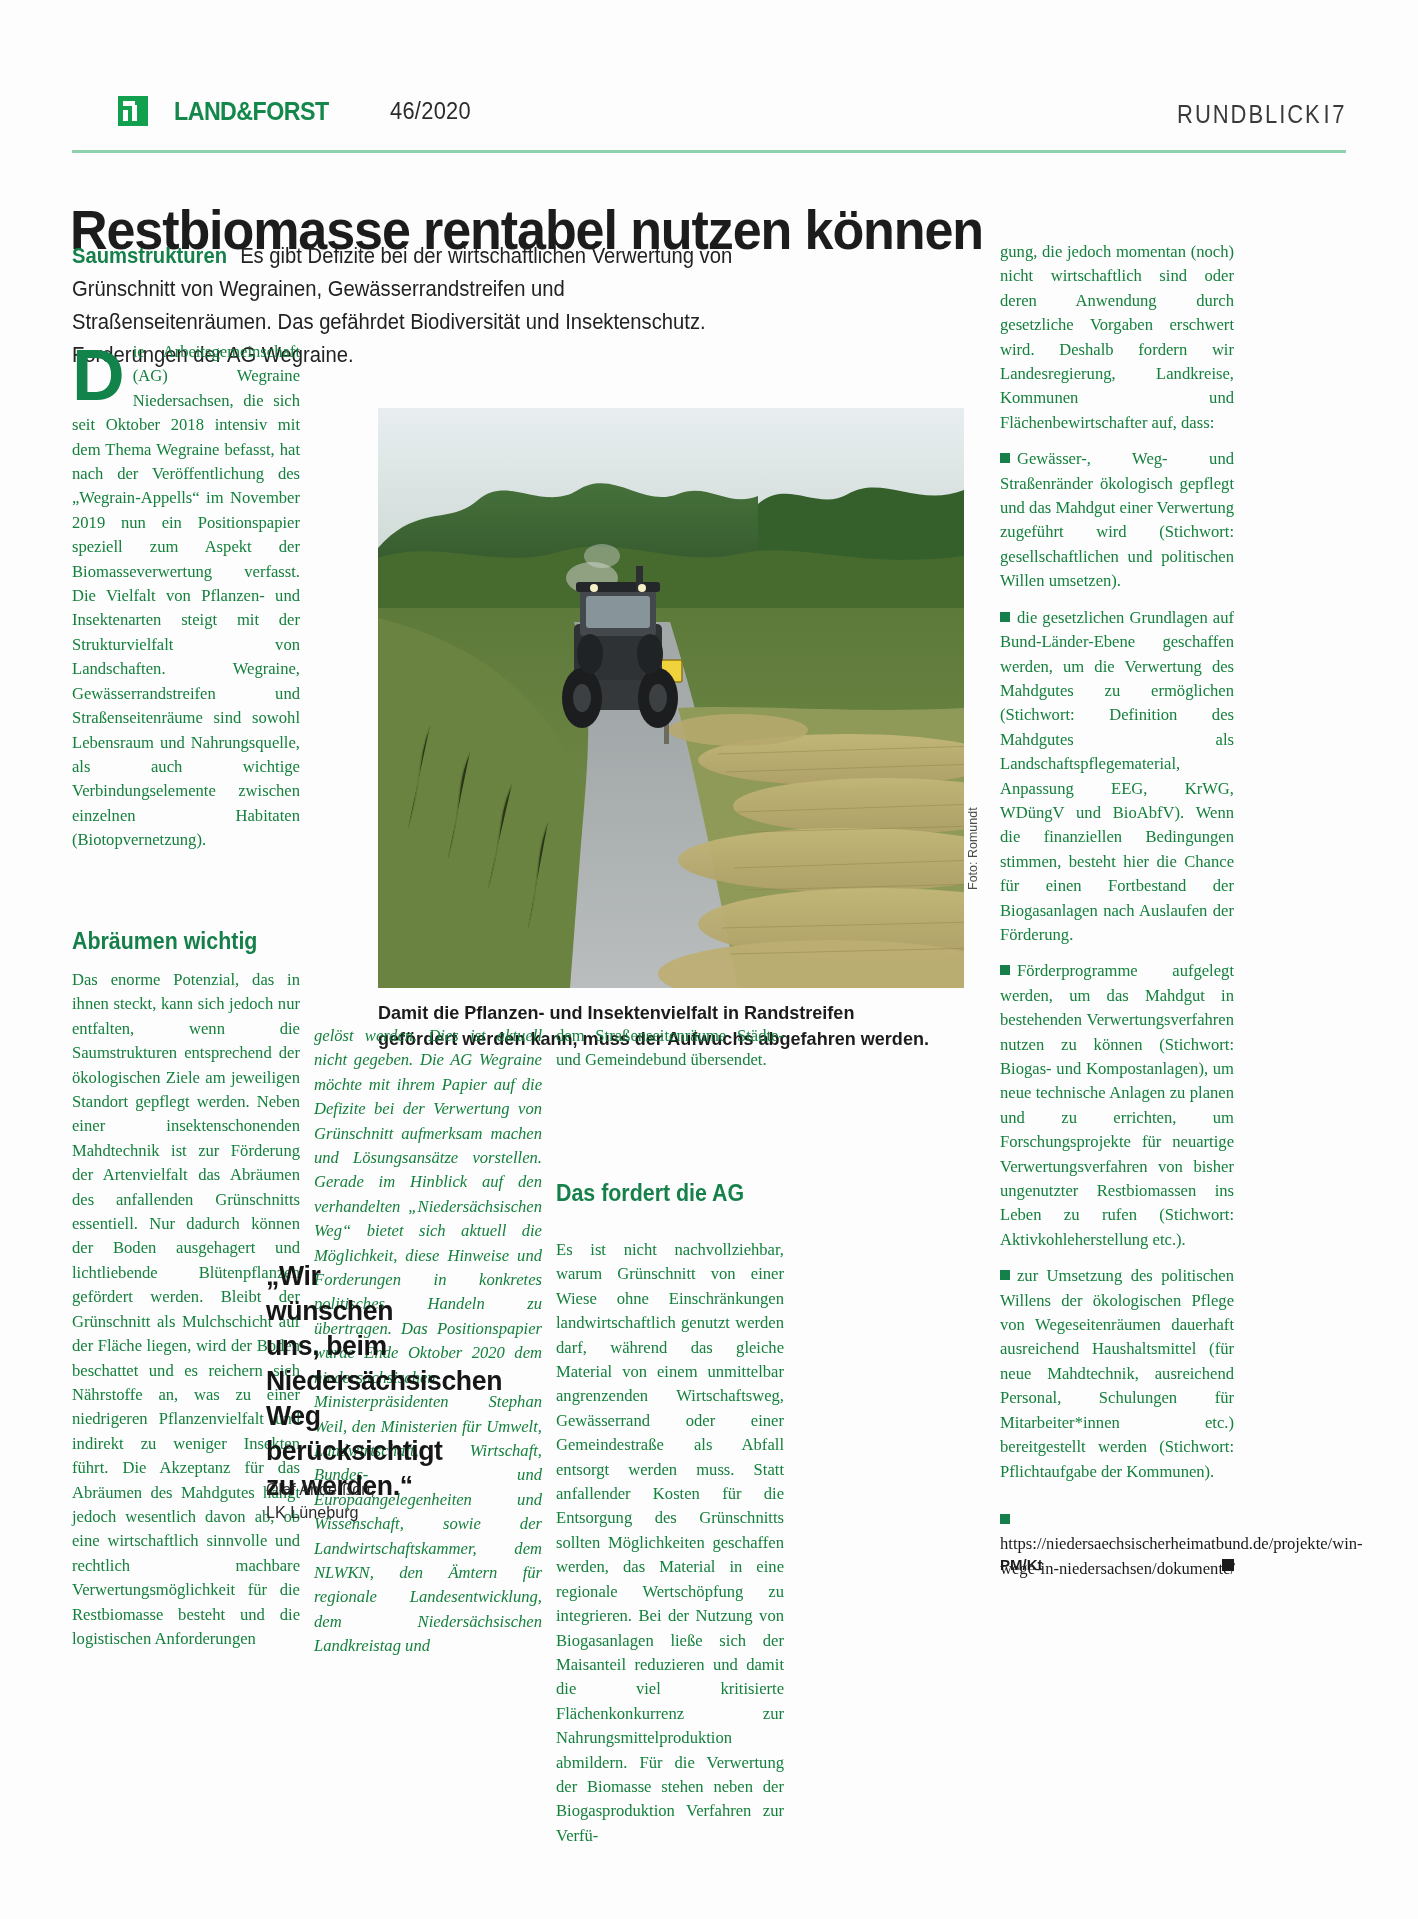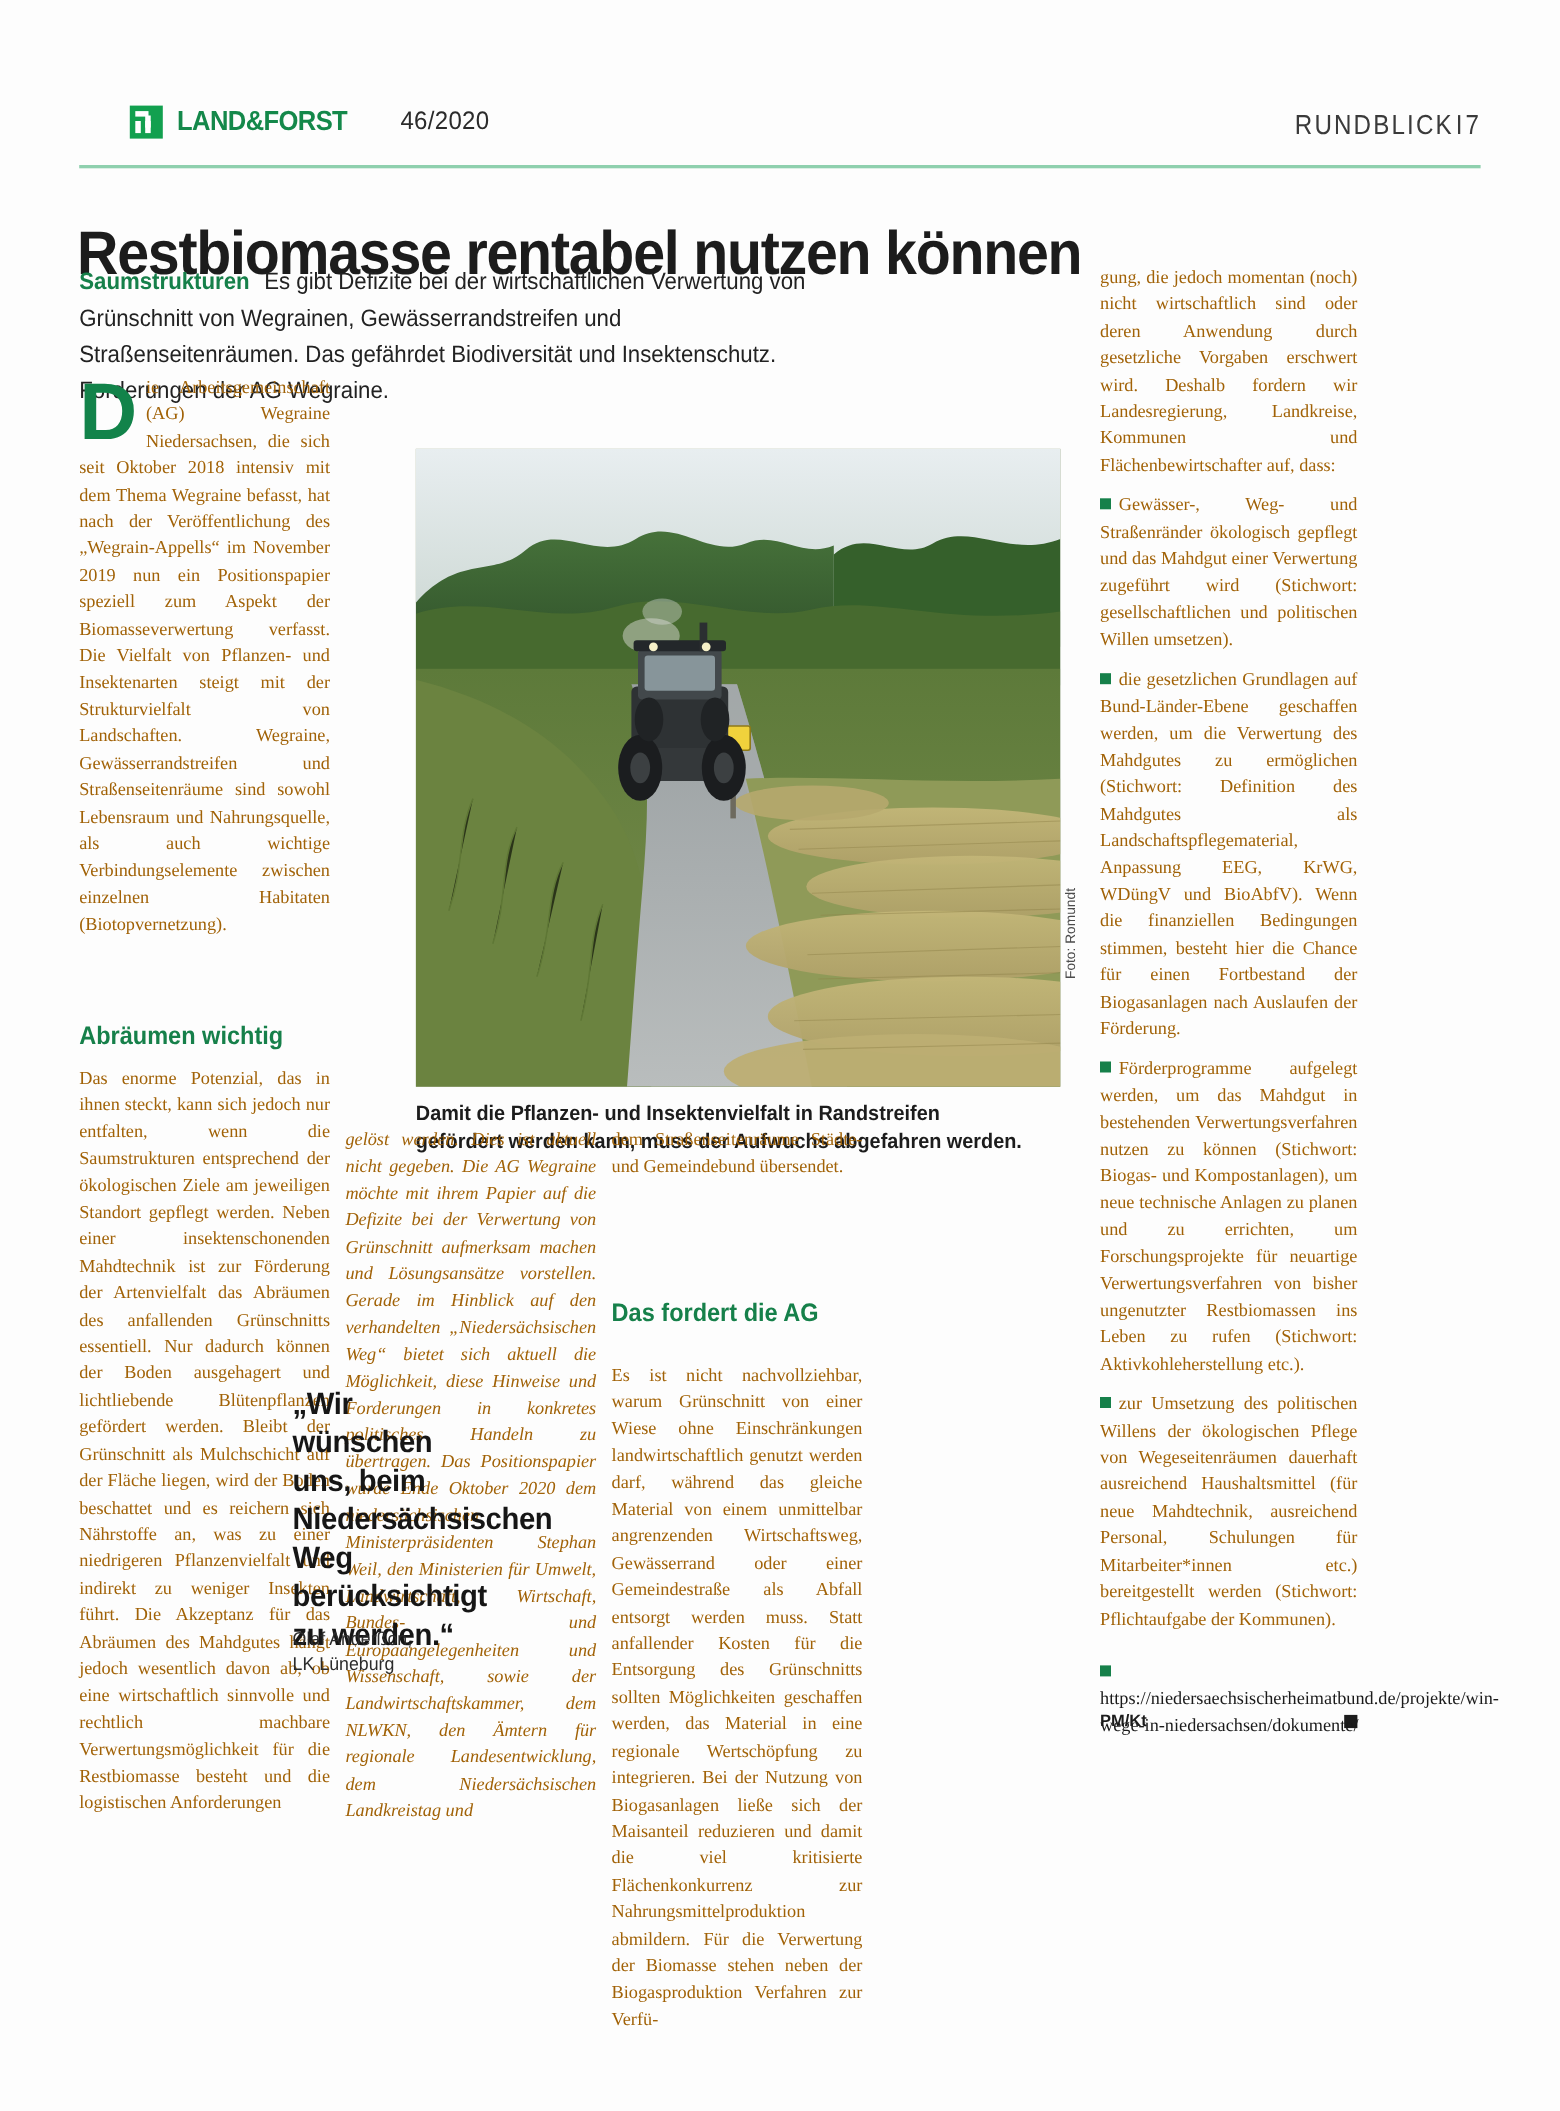--- a/index.html
+++ b/index.html
@@ -29,21 +29,22 @@
     position: absolute;
     left: 72px;
     top: 96px;
     width: 1274px;
     height: 44px;
   }
   .logo-group {
     position: absolute;
     left: 0; top: 0;
     display: flex;
-    gap: 13px;
+    align-items: center;
+    gap: 26px;
     padding-left: 46px;
   }
   .logo-mark {
     width: 30px;
     height: 30px;
     background: #12a04f;
     position: relative;
     display: block;
   }
   .logo-mark::before {
@@ -144,21 +145,21 @@
     margin-right: 14px;
   }
 
   
   .col {
     position: absolute;
     font-family: "Liberation Serif", serif;
     font-size: 16.6px;
     line-height: 24.4px;
     text-align: justify;
-    color: #a16207;
+    color: #15803d;
     -webkit-hyphens: manual;
     hyphens: manual;
   }
   .col p {
     margin: 0;
   }
   .col p + p {
     margin-top: 12px;
   }
 

